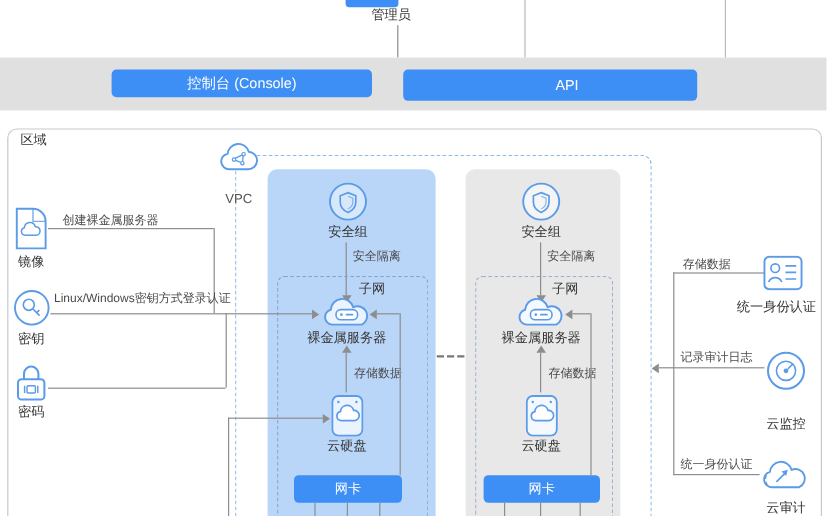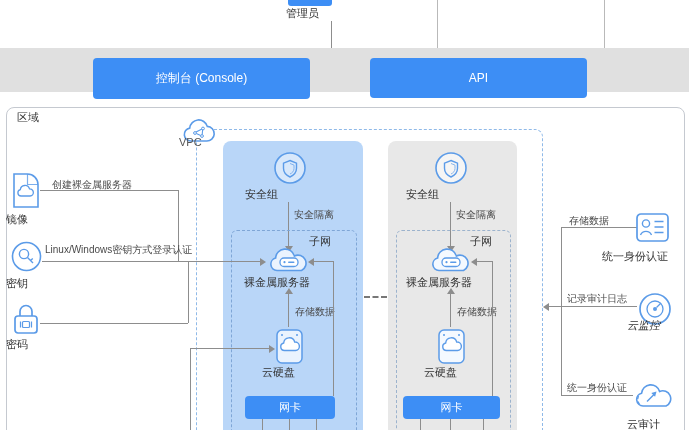--- a/index.html
+++ b/index.html
@@ -7,22 +7,22 @@
     --blue-panel:#b9d6f8; --gray-panel:#e8e8e8; --bar:#e0e0e0;
     --region-border:#c5c9d0; --vpc-dash:#8fb9e8; --subnet-dash:#7fa6d6;
     --text:#333;
   }
   html,body{margin:0;padding:0;background:#fff;}
   #screen{position:relative;width:689px;height:430px;overflow:hidden;background:#fff;
     font-family:"Liberation Sans","DejaVu Sans",sans-serif;color:var(--text);}
   .abs{position:absolute;}
   .lbl{position:absolute;font-size:11px;line-height:12px;color:var(--text);white-space:nowrap;}
   .sm{position:absolute;font-size:10px;line-height:11px;color:#4a4a4a;white-space:nowrap;}
-  .ctr{}
-  .rt{text-align:center;}
+  .ctr{text-align:center;}
+  .rt{text-align:left;}
   .hline{position:absolute;height:1px;background:var(--line);}
   .vline{position:absolute;width:1px;background:var(--line);}
   .btn{position:absolute;background:var(--accent);color:#fff;border-radius:4px;
     display:flex;align-items:center;justify-content:center;font-size:12px;}
   .nic{font-size:11px;}
   .arr{position:absolute;width:0;height:0;}
   .arr-r{border-top:4px solid transparent;border-bottom:4px solid transparent;border-left:6px solid var(--line);}
   .arr-l{border-top:4px solid transparent;border-bottom:4px solid transparent;border-right:6px solid var(--line);}
   .arr-d{border-left:4px solid transparent;border-right:4px solid transparent;border-top:6px solid var(--line);}
   .arr-u{border-left:4px solid transparent;border-right:4px solid transparent;border-bottom:6px solid var(--line);}
@@ -34,37 +34,37 @@
 
 <div id="screen">
 
   <div class="abs" style="left:288px;top:0;width:44px;height:6px;background:var(--accent);border-radius:0 0 3px 3px;"></div>
   <div class="lbl ctr" style="left:286px;top:7px;width:80px;">管理员</div>
   <div class="vline" style="left:331px;top:21px;height:27px;"></div>
   <div class="vline" style="left:437px;top:0;height:48px;background:#b9b9b9;"></div>
   <div class="vline" style="left:604px;top:0;height:48px;background:#b9b9b9;"></div>
 
   <div class="abs" style="left:0;top:48px;width:689px;height:44px;background:var(--bar);"></div>
-  <div class="btn" style="left:93px;top:58px;width:217px;height:41px;">控制台 (Console)</div>
-  <div class="btn" style="left:370px;top:58px;width:217px;height:40px;">API</div>
+  <div class="btn" style="left:93px;top:58px;width:217px;height:23px;">控制台 (Console)</div>
+  <div class="btn" style="left:336px;top:58px;width:217px;height:26px;padding-left:28px;">API</div>
 
   <div class="abs" style="left:6px;top:107px;width:677px;height:340px;border:1px solid var(--region-border);border-radius:8px;"></div>
   <div class="lbl" style="left:17px;top:111px;">区域</div>
 
   <div class="abs" style="left:196px;top:129px;width:345px;height:318px;border:1px dashed var(--vpc-dash);border-radius:8px;"></div>
   <div class="abs" style="left:179px;top:115px;">
     <svg width="40" height="34" viewBox="0 0 40 34">
       <path d="M12 26a6.5 6.5 0 0 1-1.3-12.9 9 9 0 0 1 17.6-1.7A6.3 6.3 0 0 1 27.5 26z" fill="#fff" stroke="var(--icon)" stroke-width="1.6"></path>
       <path d="M17 17l6-3M17.3 18.6l4.4 1.8M23.6 15l-.4 4.6" stroke="var(--icon)" stroke-width="1.1" fill="none"></path>
       <circle cx="16" cy="18" r="1.4" fill="#fff" stroke="var(--icon)" stroke-width="1"></circle>
       <circle cx="24" cy="13.5" r="1.4" fill="#fff" stroke="var(--icon)" stroke-width="1"></circle>
       <circle cx="23" cy="21" r="1.4" fill="#fff" stroke="var(--icon)" stroke-width="1"></circle>
     </svg>
   </div>
-  <div class="lbl ctr" style="left:179px;top:136px;width:40px;color:#555;">VPC</div>
+  <div class="lbl ctr" style="left:179px;top:160px;width:40px;color:#555;">VPC</div>
 
   <div class="abs" style="left:223px;top:141px;width:140px;height:300px;background:var(--blue-panel);border-radius:8px;"></div>
 
   <div class="abs" style="left:273px;top:151px;">
     <svg width="34" height="34" viewBox="0 0 34 34">
       <circle cx="17" cy="17" r="15" fill="rgba(255,255,255,.45)" stroke="var(--icon)" stroke-width="1.6"></circle>
       <path d="M17 9.5l6.5 2.6v5.2c0 4.3-2.7 7-6.5 8.7-3.8-1.7-6.5-4.4-6.5-8.7v-5.2z" fill="none" stroke="var(--icon)" stroke-width="1.4"></path>
       <path d="M17 12.5l4 1.6v3.4c0 2.7-1.7 4.4-4 5.5" fill="none" stroke="var(--icon)" stroke-width="1" opacity=".7"></path>
     </svg>
   </div>
@@ -219,21 +219,21 @@
   <div class="arr arr-l" style="left:543px;top:303px;"></div>
   <div class="sm" style="left:567px;top:293px;">记录审计日志</div>
   <div class="abs" style="left:638px;top:292px;">
     <svg width="34" height="34" viewBox="0 0 34 34">
       <circle cx="17" cy="17" r="15" fill="#fff" stroke="var(--icon)" stroke-width="1.7"></circle>
       <circle cx="17" cy="17" r="8" fill="none" stroke="var(--icon)" stroke-width="1.3"></circle>
       <circle cx="17" cy="17" r="2" fill="var(--icon)"></circle>
       <path d="M18.5 15.5L23 11" stroke="var(--icon)" stroke-width="1.3"></path>
     </svg>
   </div>
-  <div class="lbl ctr" style="left:627px;top:319px;width:56px;font-style:italic;">云监控</div>
+  <div class="lbl ctr" style="left:627px;top:348px;width:56px;">云监控</div>
 
   <div class="hline" style="left:561px;top:395px;width:72px;"></div>
   <div class="sm" style="left:567px;top:382px;">统一身份认证</div>
   <div class="abs" style="left:633px;top:380px;">
     <svg width="39" height="33" viewBox="0 0 39 33">
       <path d="M10 26a6.5 6.5 0 0 1-1.4-12.8A9.2 9.2 0 0 1 26.6 11.5 6.6 6.6 0 0 1 33 26z" fill="#fff" stroke="var(--icon)" stroke-width="1.6"></path>
       <path d="M6.5 24a6.5 6.5 0 0 1 0-9" fill="none" stroke="var(--icon)" stroke-width="1.3" stroke-dasharray="3 2.2"></path>
       <path d="M14 21.5l7.5-7.5" stroke="var(--icon)" stroke-width="1.4"></path>
       <path d="M23.5 11.5l-5.2 1.4 3.8 3.8z" fill="var(--icon)"></path>
     </svg>

